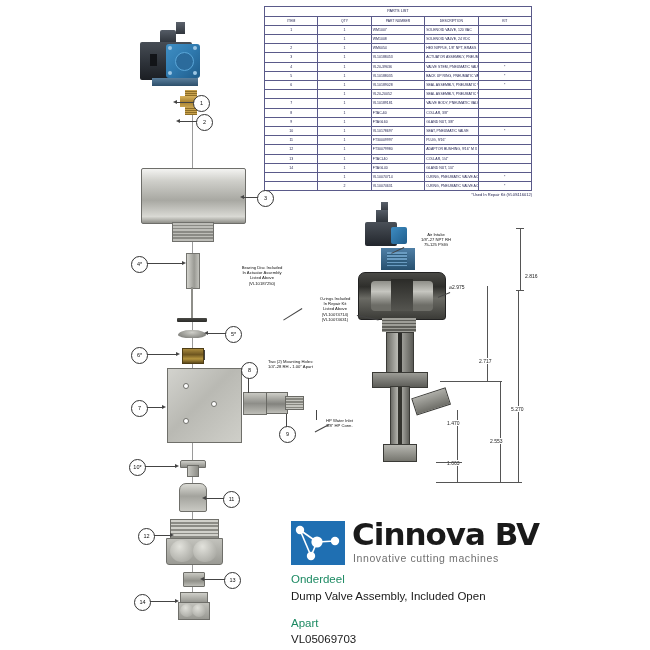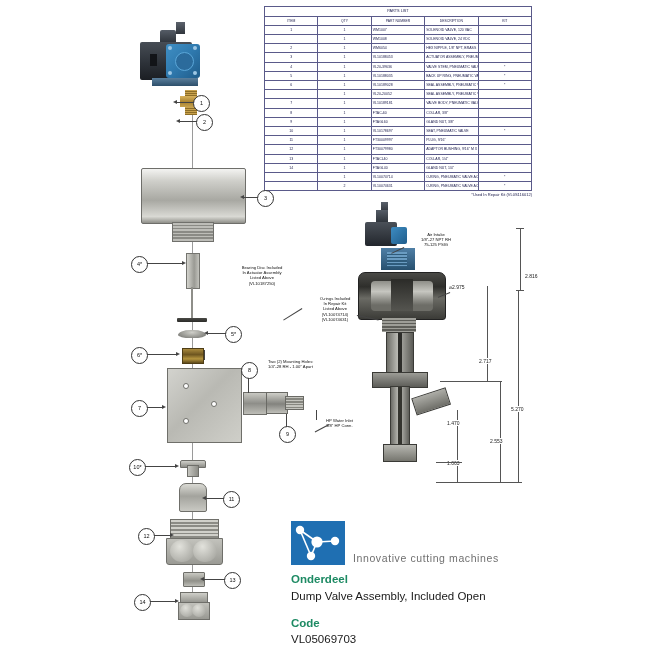--- a/index.html
+++ b/index.html
@@ -331,21 +331,21 @@
     position:absolute;left:352px;top:519px;
     font-family:"DejaVu Sans", sans-serif;
     font-weight:bold;font-size:31px;letter-spacing:-1px;color:#1a1a1a;
     line-height:31px;
   }
   .footer-sub{
     position:absolute;left:353px;top:552px;
     font-size:10.5px;color:#6f6f6f;letter-spacing:0.6px;
   }
   .lbl-green{
-    position:absolute;font-weight:bold;font-size:11.5px;color:#1d8a63;
+    position:absolute;font-weight:normal;font-size:11.5px;color:#1d8a63;
   }
   .lbl-plain{
     position:absolute;font-size:11.5px;color:#1a1a1a;
   }
 </style>
 </head>
 <body>
 
 <div id="sheet">
 
@@ -695,20 +695,21 @@
       <line x1="9" y1="9" x2="26" y2="21" stroke="#ffffff" stroke-width="1.6"></line>
       <line x1="26" y1="21" x2="44" y2="20" stroke="#ffffff" stroke-width="1.6"></line>
       <line x1="26" y1="21" x2="20" y2="35" stroke="#ffffff" stroke-width="1.6"></line>
       <line x1="9" y1="9" x2="20" y2="35" stroke="#ffffff" stroke-width="1.6"></line>
       <circle cx="9" cy="9" r="4.2" fill="#ffffff"></circle>
       <circle cx="26" cy="21" r="5.6" fill="#ffffff"></circle>
       <circle cx="44" cy="20" r="4.2" fill="#ffffff"></circle>
       <circle cx="20" cy="35" r="4.2" fill="#ffffff"></circle>
     </svg>
   </div>
+  <div class="footer-title">Cinnova BV</div>
   <div class="footer-sub">Innovative cutting machines</div>
 
   <div class="lbl-green" style="left:291px;top:573px;">Onderdeel</div>
   <div class="lbl-plain" style="left:291px;top:590px;">Dump Valve Assembly, Included Open</div>
-  <div class="lbl-green" style="left:291px;top:617px;">Code</div>
+  <div class="lbl-green" style="left:291px;top:617px;">Apart</div>
   <div class="lbl-plain" style="left:291px;top:633px;">VL05069703</div>
 
 </div>
 
 </body></html>

